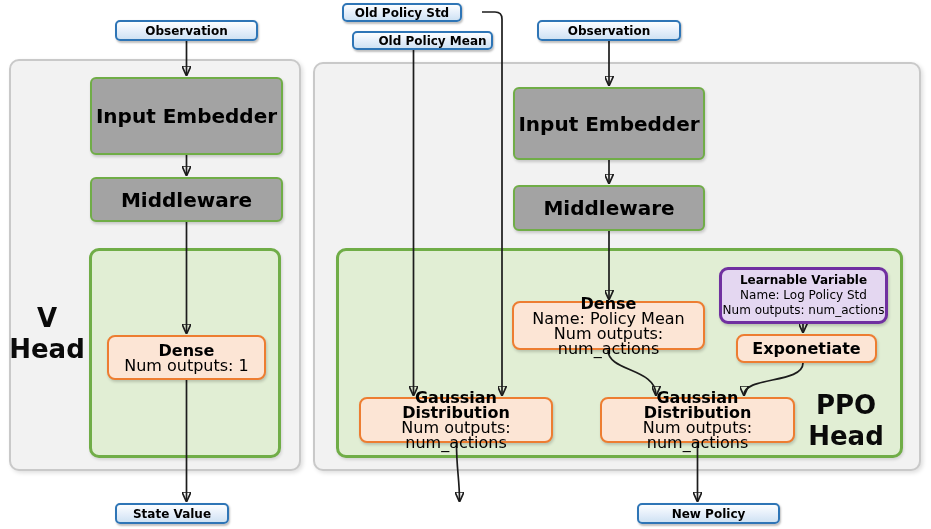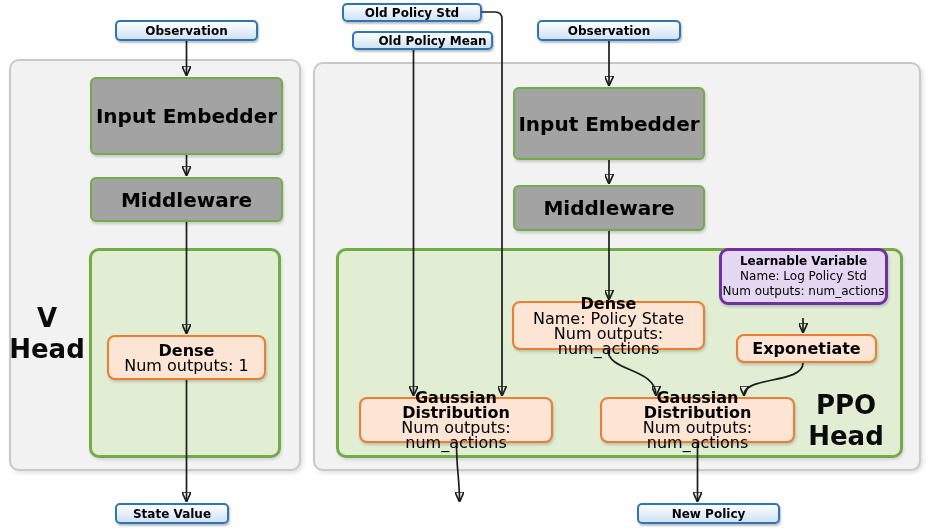--- a/index.html
+++ b/index.html
@@ -33,27 +33,27 @@
   .var{border:3px solid #7030a0;border-radius:9px;background:#e4d7f1;
        font-size:12px;line-height:15px;box-shadow:1px 2px 3px rgba(0,0,0,.18);}
   .headlabel{position:absolute;z-index:10;font-weight:bold;font-size:26px;line-height:31px;
              text-align:center;color:#0a0a0a;}
   
   .n-obs-v{left:115px;top:20px;width:143px;}
   .n-ie-v{left:90px;top:77px;width:193px;height:78px;}
   .n-mw-v{left:90px;top:177px;width:193px;height:45px;}
   .n-dense-v{left:107px;top:335px;width:159px;height:45px;}
   .n-sv{left:115px;top:503px;width:114px;}
-  .n-ops{left:342px;top:3px;width:140px;height:19px;}
+  .n-ops{left:342px;top:3px;width:120px;height:19px;}
   .n-opm{left:352px;top:31px;width:141px;height:19px;padding-left:20px;}
   .n-obs-p{left:537px;top:20px;width:144px;}
   .n-ie-p{left:513px;top:87px;width:192px;height:73px;}
   .n-mw-p{left:513px;top:185px;width:192px;height:46px;}
   .n-dense-p{left:512px;top:301px;width:193px;height:49px;}
-  .n-lv{left:719px;top:248px;width:169px;height:57px;}
+  .n-lv{left:719px;top:267px;width:169px;height:57px;}
   .n-exp{left:736px;top:334px;width:141px;height:29px;font-weight:bold;}
   .n-gauss-old{left:359px;top:397px;width:194px;height:46px;}
   .n-gauss-new{left:600px;top:397px;width:195px;height:46px;}
   .n-oldpol{left:388px;top:503px;width:145px;}
   .n-newpol{left:627px;top:503px;width:143px;margin-left:10px;}
   .l-vhead{left:6px;top:303px;width:82px;}
   .l-ppohead{left:796px;top:390px;width:100px;}
 </style>
 </head>
 <body>
@@ -100,21 +100,21 @@
     <div>Head</div>
   </div>
 
   <div class="node io n-ops">Old Policy Std</div>
   <div class="node io n-opm">Old Policy Mean</div>
   <div class="node io n-obs-p">Observation</div>
   <div class="node proc n-ie-p">Input Embedder</div>
   <div class="node proc n-mw-p">Middleware</div>
   <div class="node op n-dense-p">
     <span class="t">Dense</span>
-    <span>Name: Policy State</span>
+    <span>Name: Policy Mean</span>
     <span>Num outputs: num_actions</span>
   </div>
   <div class="node var n-lv">
     <span class="t">Learnable Variable</span>
     <span>Name: Log Policy Std</span>
     <span>Num outputs: num_actions</span>
   </div>
   <div class="node op n-exp">Exponetiate</div>
   <div class="node op n-gauss-old">
     <span class="t">Gaussian Distribution</span>

